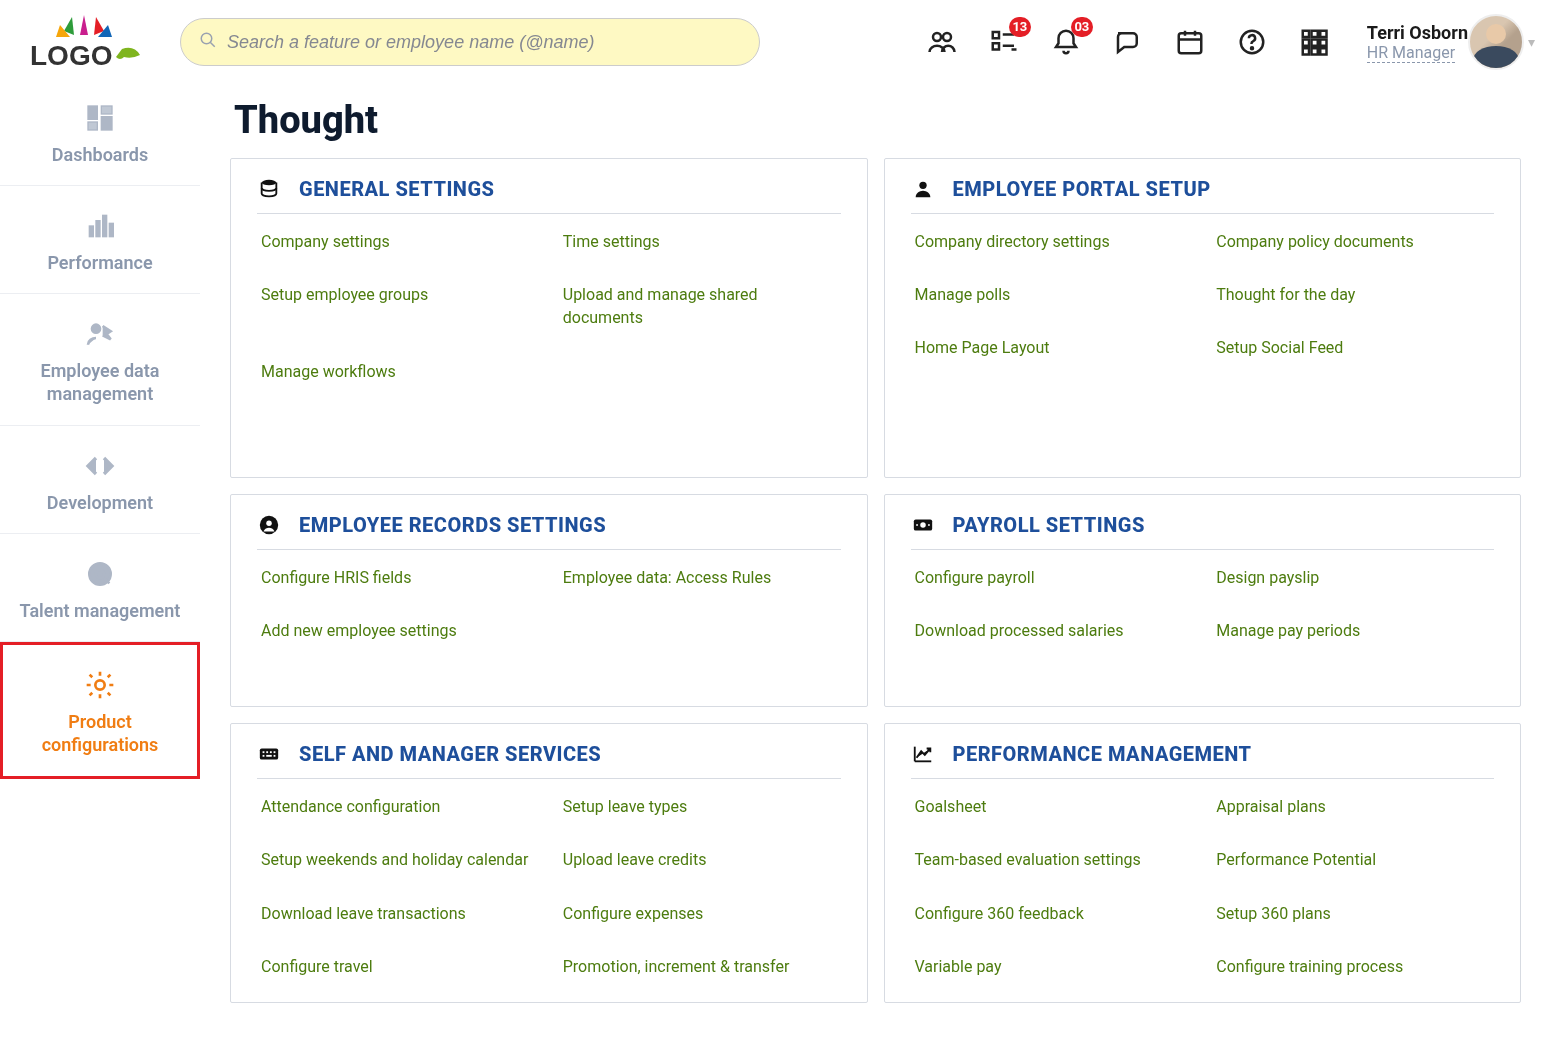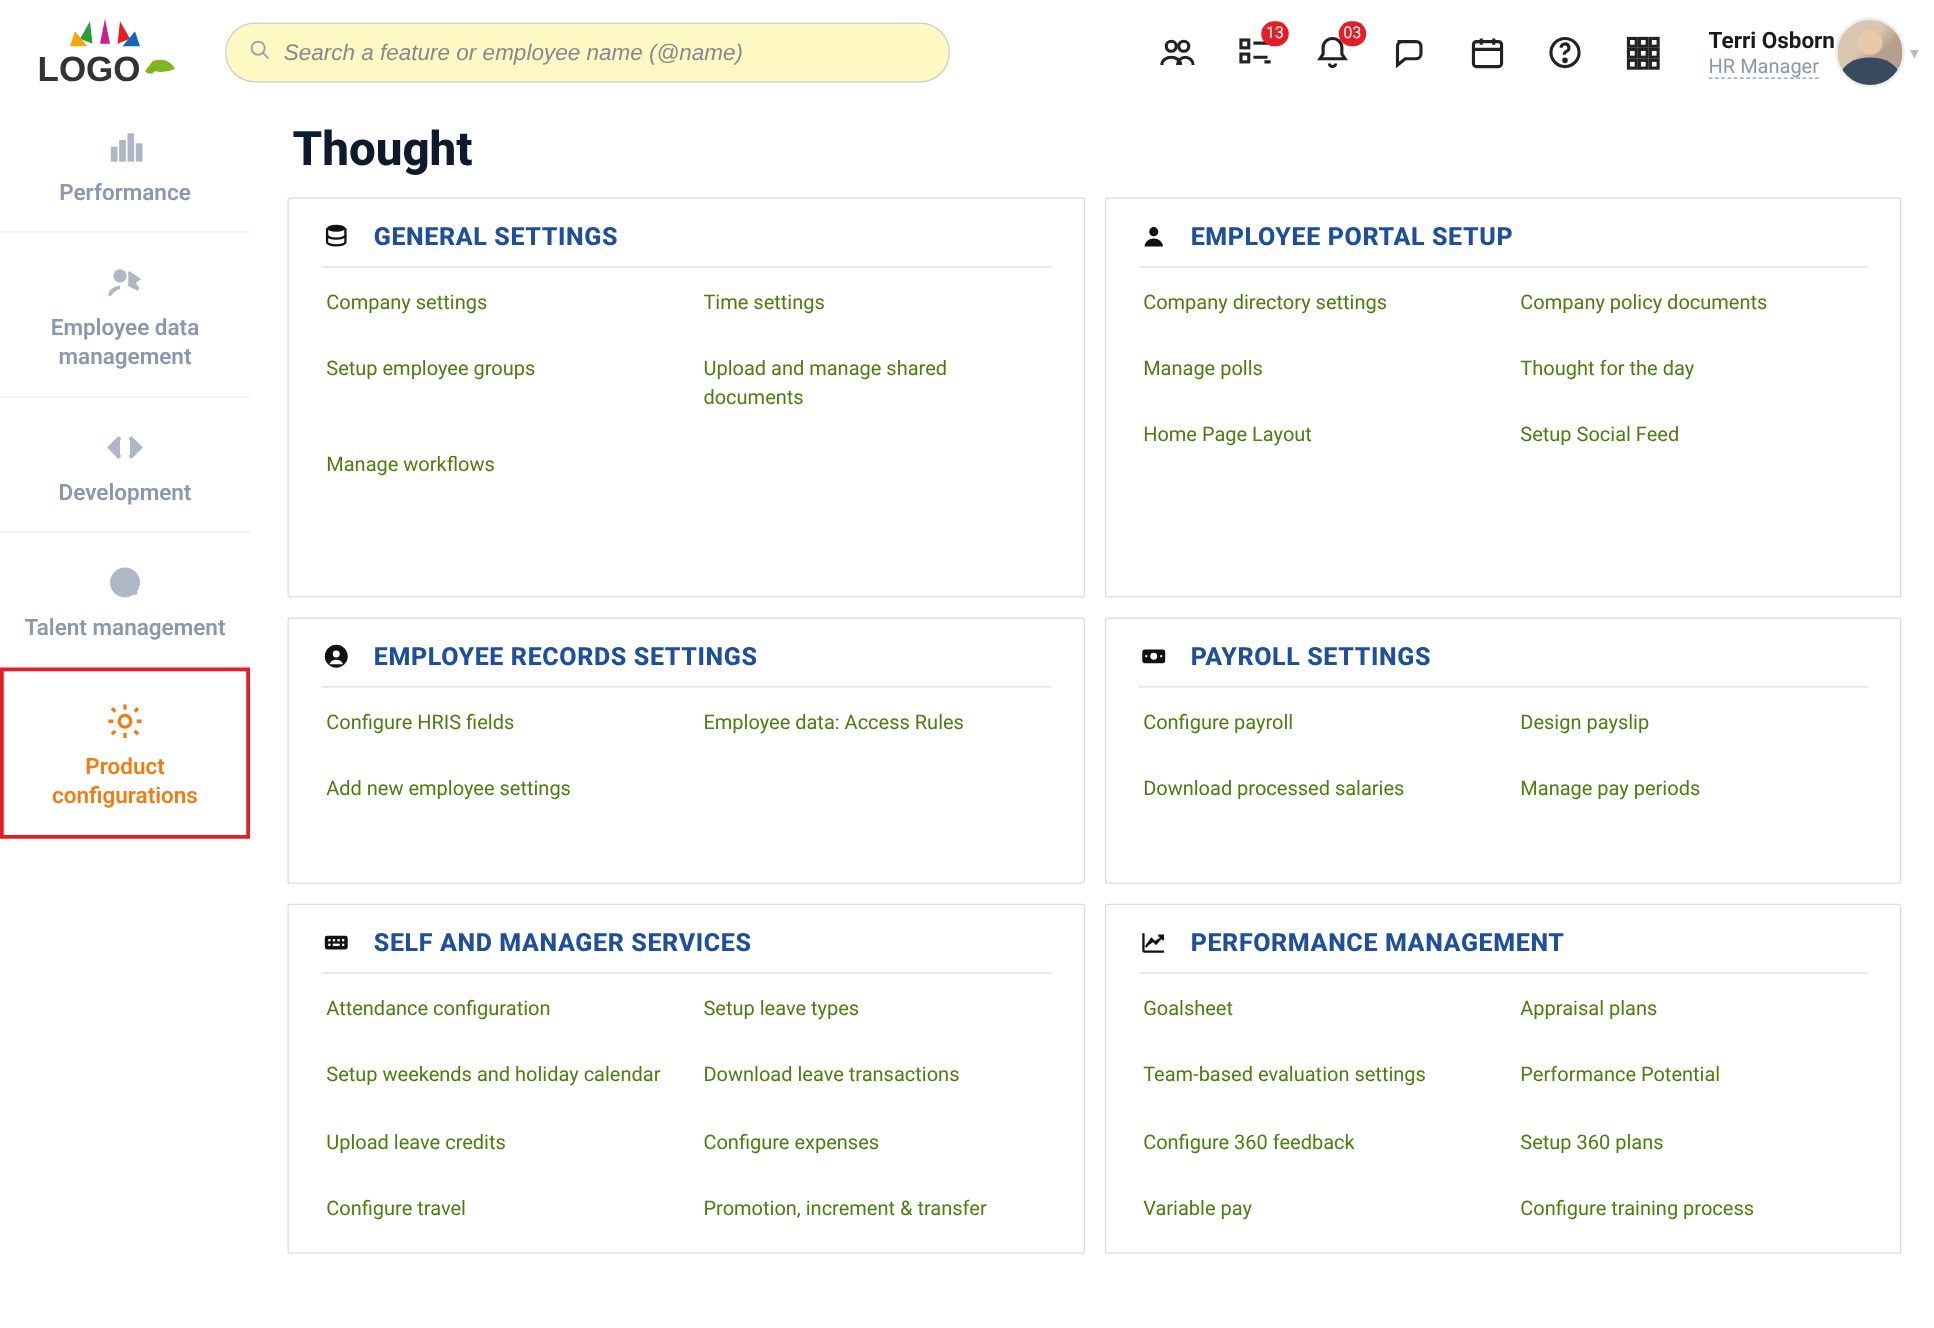--- a/index.html
+++ b/index.html
@@ -69,21 +69,21 @@
     color: #222;
   }
   .hicon svg { width: 30px; height: 30px; stroke: #222; fill: none; stroke-width: 2; }
   .badge {
     position: absolute;
     top: -8px;
     right: -10px;
     background: #e41e26;
     color: #fff;
     font-size: 13px;
-    font-weight: 400;
+    font-weight: 700;
     border-radius: 10px;
     min-width: 22px;
     height: 20px;
     line-height: 20px;
     text-align: center;
     padding: 0 2px;
   }
   .user-block {
     display: flex;
     align-items: center;
@@ -301,20 +301,29 @@
       <span class="caret-down">▾</span>
     </div>
   </div>
 </div>
 
 <div class="layout">
 
   <nav class="sidebar">
     <div class="side-item">
       <svg viewBox="0 0 24 24">
+          <rect x="3" y="3" width="7" height="10" fill="#aeb7c6"></rect>
+          <rect x="13" y="3" width="8" height="6" fill="#c0c8d4"></rect>
+          <rect x="13" y="11" width="8" height="10" fill="#aeb7c6"></rect>
+          <rect x="3" y="15" width="7" height="6" fill="#c0c8d4"></rect>
+        </svg>
+      <span>Dashboards</span>
+    </div>
+    <div class="side-item">
+      <svg viewBox="0 0 24 24">
           <rect x="4" y="12" width="3" height="8" fill="#aeb7c6"></rect>
           <rect x="9" y="8" width="3" height="12" fill="#aeb7c6"></rect>
           <rect x="14" y="4" width="3" height="16" fill="#aeb7c6"></rect>
           <rect x="19" y="10" width="3" height="10" fill="#aeb7c6"></rect>
         </svg>
       <span>Performance</span>
     </div>
     <div class="side-item">
       <svg viewBox="0 0 24 24" fill="none" stroke="#aeb7c6" stroke-width="2">
           <circle cx="9" cy="8" r="3"></circle>
@@ -442,22 +451,22 @@
                   <rect x="9" y="13" width="6" height="2"></rect>
                   <rect x="17" y="13" width="2" height="2"></rect>
                 </g>
               </svg></span>
           <span class="card-title">SELF AND MANAGER SERVICES</span>
         </div>
         <div class="links">
           <a class="link">Attendance configuration</a>
           <a class="link">Setup leave types</a>
           <a class="link">Setup weekends and holiday calendar</a>
+          <a class="link">Upload leave credits</a>
           <a class="link">Download leave transactions</a>
-          <a class="link">Upload leave credits</a>
           <a class="link">Configure expenses</a>
           <a class="link">Configure travel</a>
           <a class="link">Promotion, increment &amp; transfer</a>
 
         </div>
 
       </section>
 
       <section class="card">
         <div class="card-header">

